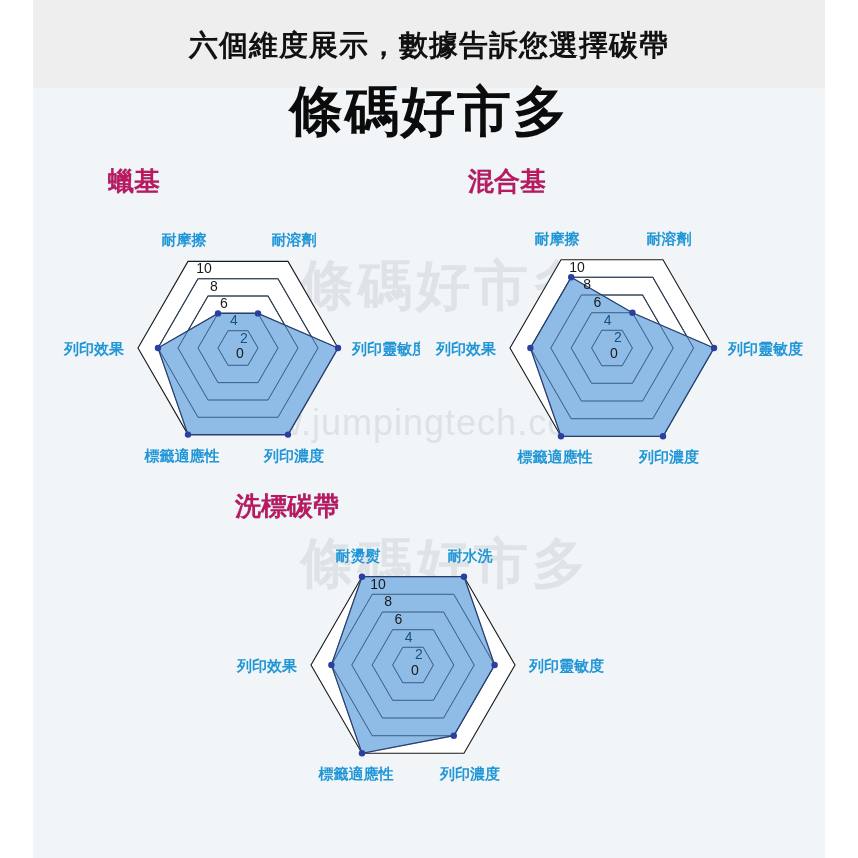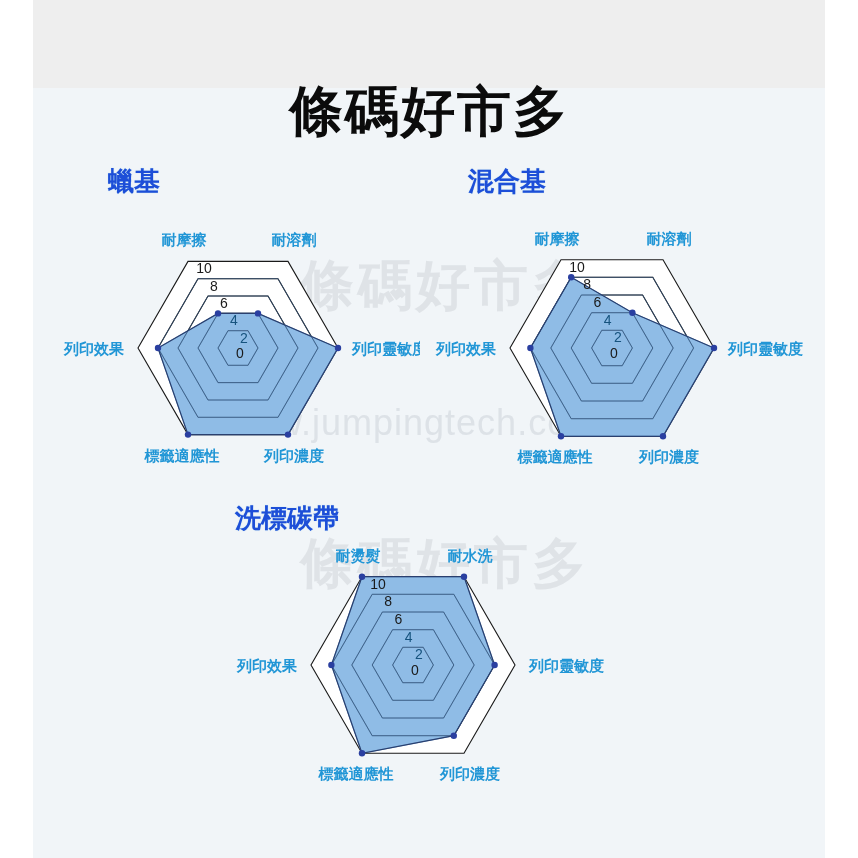--- a/index.html
+++ b/index.html
@@ -52,21 +52,21 @@
     user-select:none;
     white-space:nowrap;
   }
   .wm-cn1{left:300px;top:250px;font-size:54px;letter-spacing:4px;color:#dfe3e7;}
   .wm-cn2{left:300px;top:528px;font-size:54px;letter-spacing:4px;color:#dfe3e7;}
   .wm-url{left:222px;top:402px;font-size:36px;color:#dde2e7;font-weight:400;letter-spacing:1px;}
   
   .chart-block{position:absolute;}
   .chart-title{
     position:absolute;
-    font-size:26px;font-weight:700;color:#1d4ed8;
+    font-size:26px;font-weight:700;color:#be185d;
     white-space:nowrap;
     text-shadow:0 0 1px rgba(33,150,214,.4);
   }
   .radar-svg{position:absolute;left:0;top:0;}
   .axis-label{
     font-size:15px;
     font-weight:700;
     fill:#2196d6;
     font-family:"Liberation Sans","DejaVu Sans",sans-serif;
   }
@@ -78,20 +78,21 @@
   .tick-label.blue{fill:#16537e;}
 </style>
 </head>
 <body>
 
 <div id="page">
 
   <div class="header-band"></div>
   <div class="page-body"></div>
 
+  <div class="headline">六個維度展示，數據告訴您選擇碳帶</div>
   <div class="brandline">條碼好市多</div>
 
   <div class="wm wm-cn1">條碼好市多</div>
   <div class="wm wm-cn2">條碼好市多</div>
   <div class="wm wm-url">www.jumpingtech.com.tw</div>
 
   <div class="chart-block" id="block-0" style="left:40px;top:160px;width:380px;height:320px;">
     <div class="chart-title" id="title-0" style="left:68px;top:4px;">蠟基</div>
     <svg class="radar-svg" id="svg-0" width="380" height="320" viewBox="0 0 380 320">
         <polygon points="148.0,101.4 248.0,101.4 298.0,188.0 248.0,274.6 148.0,274.6 98.0,188.0" fill="#ffffff" stroke="#1a1a1a" stroke-width="1.1"></polygon>
@@ -155,21 +156,21 @@
         <text x="184.0" y="198.0" text-anchor="middle" class="tick-label">0</text>
         <text x="187.8" y="182.3" text-anchor="middle" class="tick-label blue">2</text>
         <text x="177.6" y="164.7" text-anchor="middle" class="tick-label blue">4</text>
         <text x="167.4" y="147.0" text-anchor="middle" class="tick-label">6</text>
         <text x="157.2" y="129.3" text-anchor="middle" class="tick-label">8</text>
         <text x="147.0" y="111.7" text-anchor="middle" class="tick-label">10</text>
       </svg>
   </div>
 
   <div class="chart-block" id="block-2" style="left:235px;top:485px;width:400px;height:330px;">
-    <div class="chart-title" id="title-2" style="left:0px;top:4px;margin-top:12px;">洗標碳帶</div>
+    <div class="chart-title" id="title-2" style="left:0px;top:4px;">洗標碳帶</div>
     <svg class="radar-svg" id="svg-2" width="400" height="330" viewBox="0 0 400 330">
         <polygon points="127.0,91.7 229.0,91.7 280.0,180.0 229.0,268.3 127.0,268.3 76.0,180.0" fill="#ffffff" stroke="#1a1a1a" stroke-width="1.1"></polygon>
         <polygon points="137.2,109.3 218.8,109.3 259.6,180.0 218.8,250.7 137.2,250.7 96.4,180.0" fill="#ffffff" stroke="#1a1a1a" stroke-width="1.1"></polygon>
         <polygon points="147.4,127.0 208.6,127.0 239.2,180.0 208.6,233.0 147.4,233.0 116.8,180.0" fill="#ffffff" stroke="#1a1a1a" stroke-width="1.1"></polygon>
         <polygon points="157.6,144.7 198.4,144.7 218.8,180.0 198.4,215.3 157.6,215.3 137.2,180.0" fill="#ffffff" stroke="#1a1a1a" stroke-width="1.1"></polygon>
         <polygon points="167.8,162.3 188.2,162.3 198.4,180.0 188.2,197.7 167.8,197.7 157.6,180.0" fill="#ffffff" stroke="#1a1a1a" stroke-width="1.1"></polygon>
         <polygon points="127.0,91.7 229.0,91.7 259.6,180.0 218.8,250.7 127.0,268.3 96.4,180.0" fill="#7fb3e3" fill-opacity="0.88" stroke="#6aa6de" stroke-width="1"></polygon>
         <polygon points="137.2,109.3 218.8,109.3 259.6,180.0 218.8,250.7 137.2,250.7 96.4,180.0" fill="none" stroke="#2f4f76" stroke-width="1" stroke-opacity="0.75"></polygon>
         <polygon points="147.4,127.0 208.6,127.0 239.2,180.0 208.6,233.0 147.4,233.0 116.8,180.0" fill="none" stroke="#2f4f76" stroke-width="1" stroke-opacity="0.75"></polygon>
         <polygon points="157.6,144.7 198.4,144.7 218.8,180.0 198.4,215.3 157.6,215.3 137.2,180.0" fill="none" stroke="#2f4f76" stroke-width="1" stroke-opacity="0.75"></polygon>

